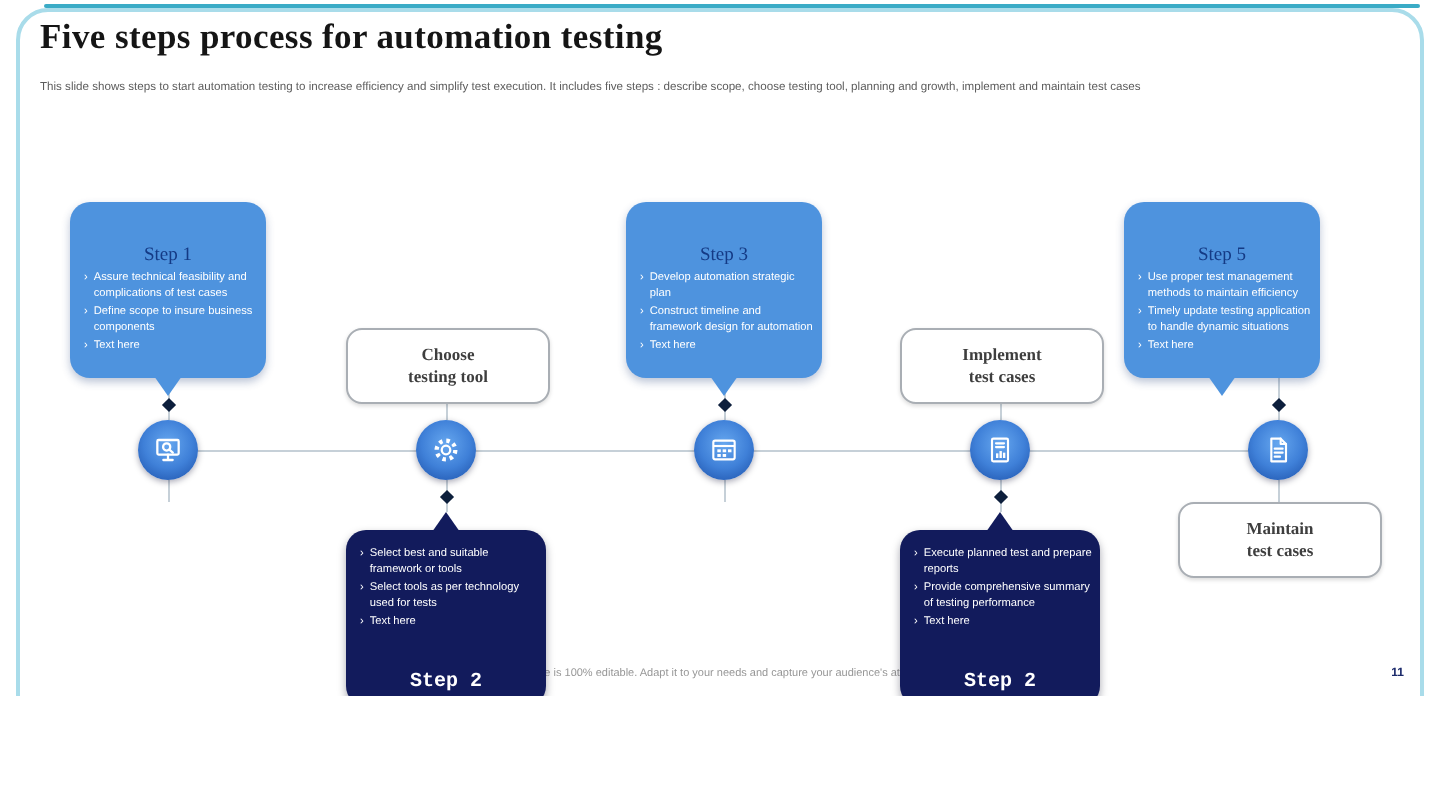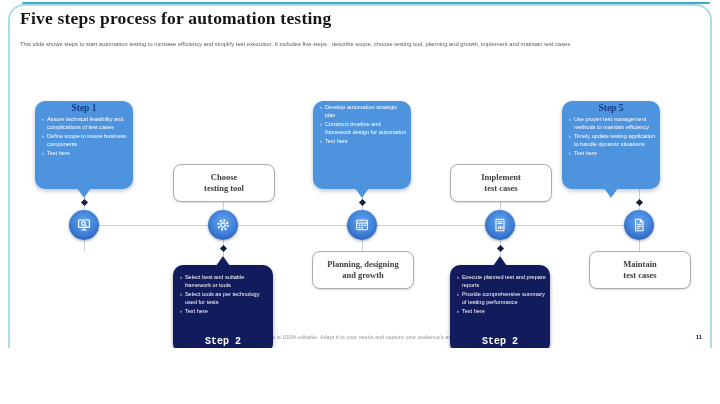--- a/index.html
+++ b/index.html
@@ -18,22 +18,22 @@
   .segA-even{top:200px;height:10px}.segB-even{top:240px;height:16px}
   .diamond{position:absolute;width:5px;height:5px;background:#0d1f3c;transform:rotate(45deg);z-index:2;}
   .d1{left:82px;top:200px}.d3{left:360px;top:200px}.d5{left:637px;top:200px}
   .d2{left:221px;top:246px}.d4{left:498px;top:246px}
   
   .callout-top{position:absolute;top:101px;width:98px;height:88px;background:#4e93de;border-radius:10px;
          box-shadow:0 2px 4px rgba(30,60,120,.3);z-index:2;}
   .cb1{left:35px}.cb3{left:313px}.cb5{left:562px}
   .tail-down{position:absolute;bottom:-9px;left:50%;margin-left:-7px;width:0;height:0;
          border-left:7px solid transparent;border-right:7px solid transparent;border-top:10px solid #4e93de;}
-  .callout-title{font-family:"Liberation Serif",serif;font-weight:700;font-size:9.5px;color:#143a85;
-         text-align:center;padding-top:2px;}
+  .callout-title{font-family:"Liberation Serif",serif;font-weight:400;font-size:9.5px;color:#143a85;
+         text-align:center;padding-top:22px;}
   .callout ul{margin:3px 0 0 0;padding:0 4px 0 7px;list-style:none;}
   .callout li{display:flex;gap:3px;font-size:5.6px;line-height:1.4;color:#ffffff;margin-bottom:1.5px;}
   .marker{flex:0 0 auto;color:#ffffff;}
   
   .callout-navy{position:absolute;top:265px;width:100px;height:88px;background:#121b5c;border-radius:10px;
          box-shadow:0 2px 4px rgba(0,0,30,.35);z-index:2;}
   .cn2{left:173px}.cn4{left:450px}
   .tail-up{position:absolute;top:-9px;left:50%;margin-left:-7px;width:0;height:0;
          border-left:7px solid transparent;border-right:7px solid transparent;border-bottom:10px solid #121b5c;}
   .callout-navy ul{margin:9px 0 0 0;}
@@ -96,20 +96,21 @@
         </li>
       <li>
           <span class="marker">›</span>
           <span>Text here</span>
         </li>
     </ul>
     <div class="tail-down"></div>
   </div>
 
   <div class="callout callout-top cb3">
+    <div class="callout-title">Step 3</div>
     <ul>
       <li>
           <span class="marker">›</span>
           <span>Develop automation strategic plan</span>
         </li>
       <li>
           <span class="marker">›</span>
           <span>Construct timeline and framework design for automation</span>
         </li>
       <li>
@@ -173,24 +174,20 @@
           <span class="marker">›</span>
           <span>Text here</span>
         </li>
     </ul>
     <div class="navy-title">Step 2</div>
   </div>
 
   <div class="label-box label-top lb2">
     <span>Choose</span>
     <span>testing tool</span>
-  </div>
-  <div class="label-box label-bottom lb3">
-    <span>Planning, designing</span>
-    <span>and growth</span>
   </div>
   <div class="label-box label-top lb4">
     <span>Implement</span>
     <span>test cases</span>
   </div>
   <div class="label-box label-bottom lb5">
     <span>Maintain</span>
     <span>test cases</span>
   </div>
 

